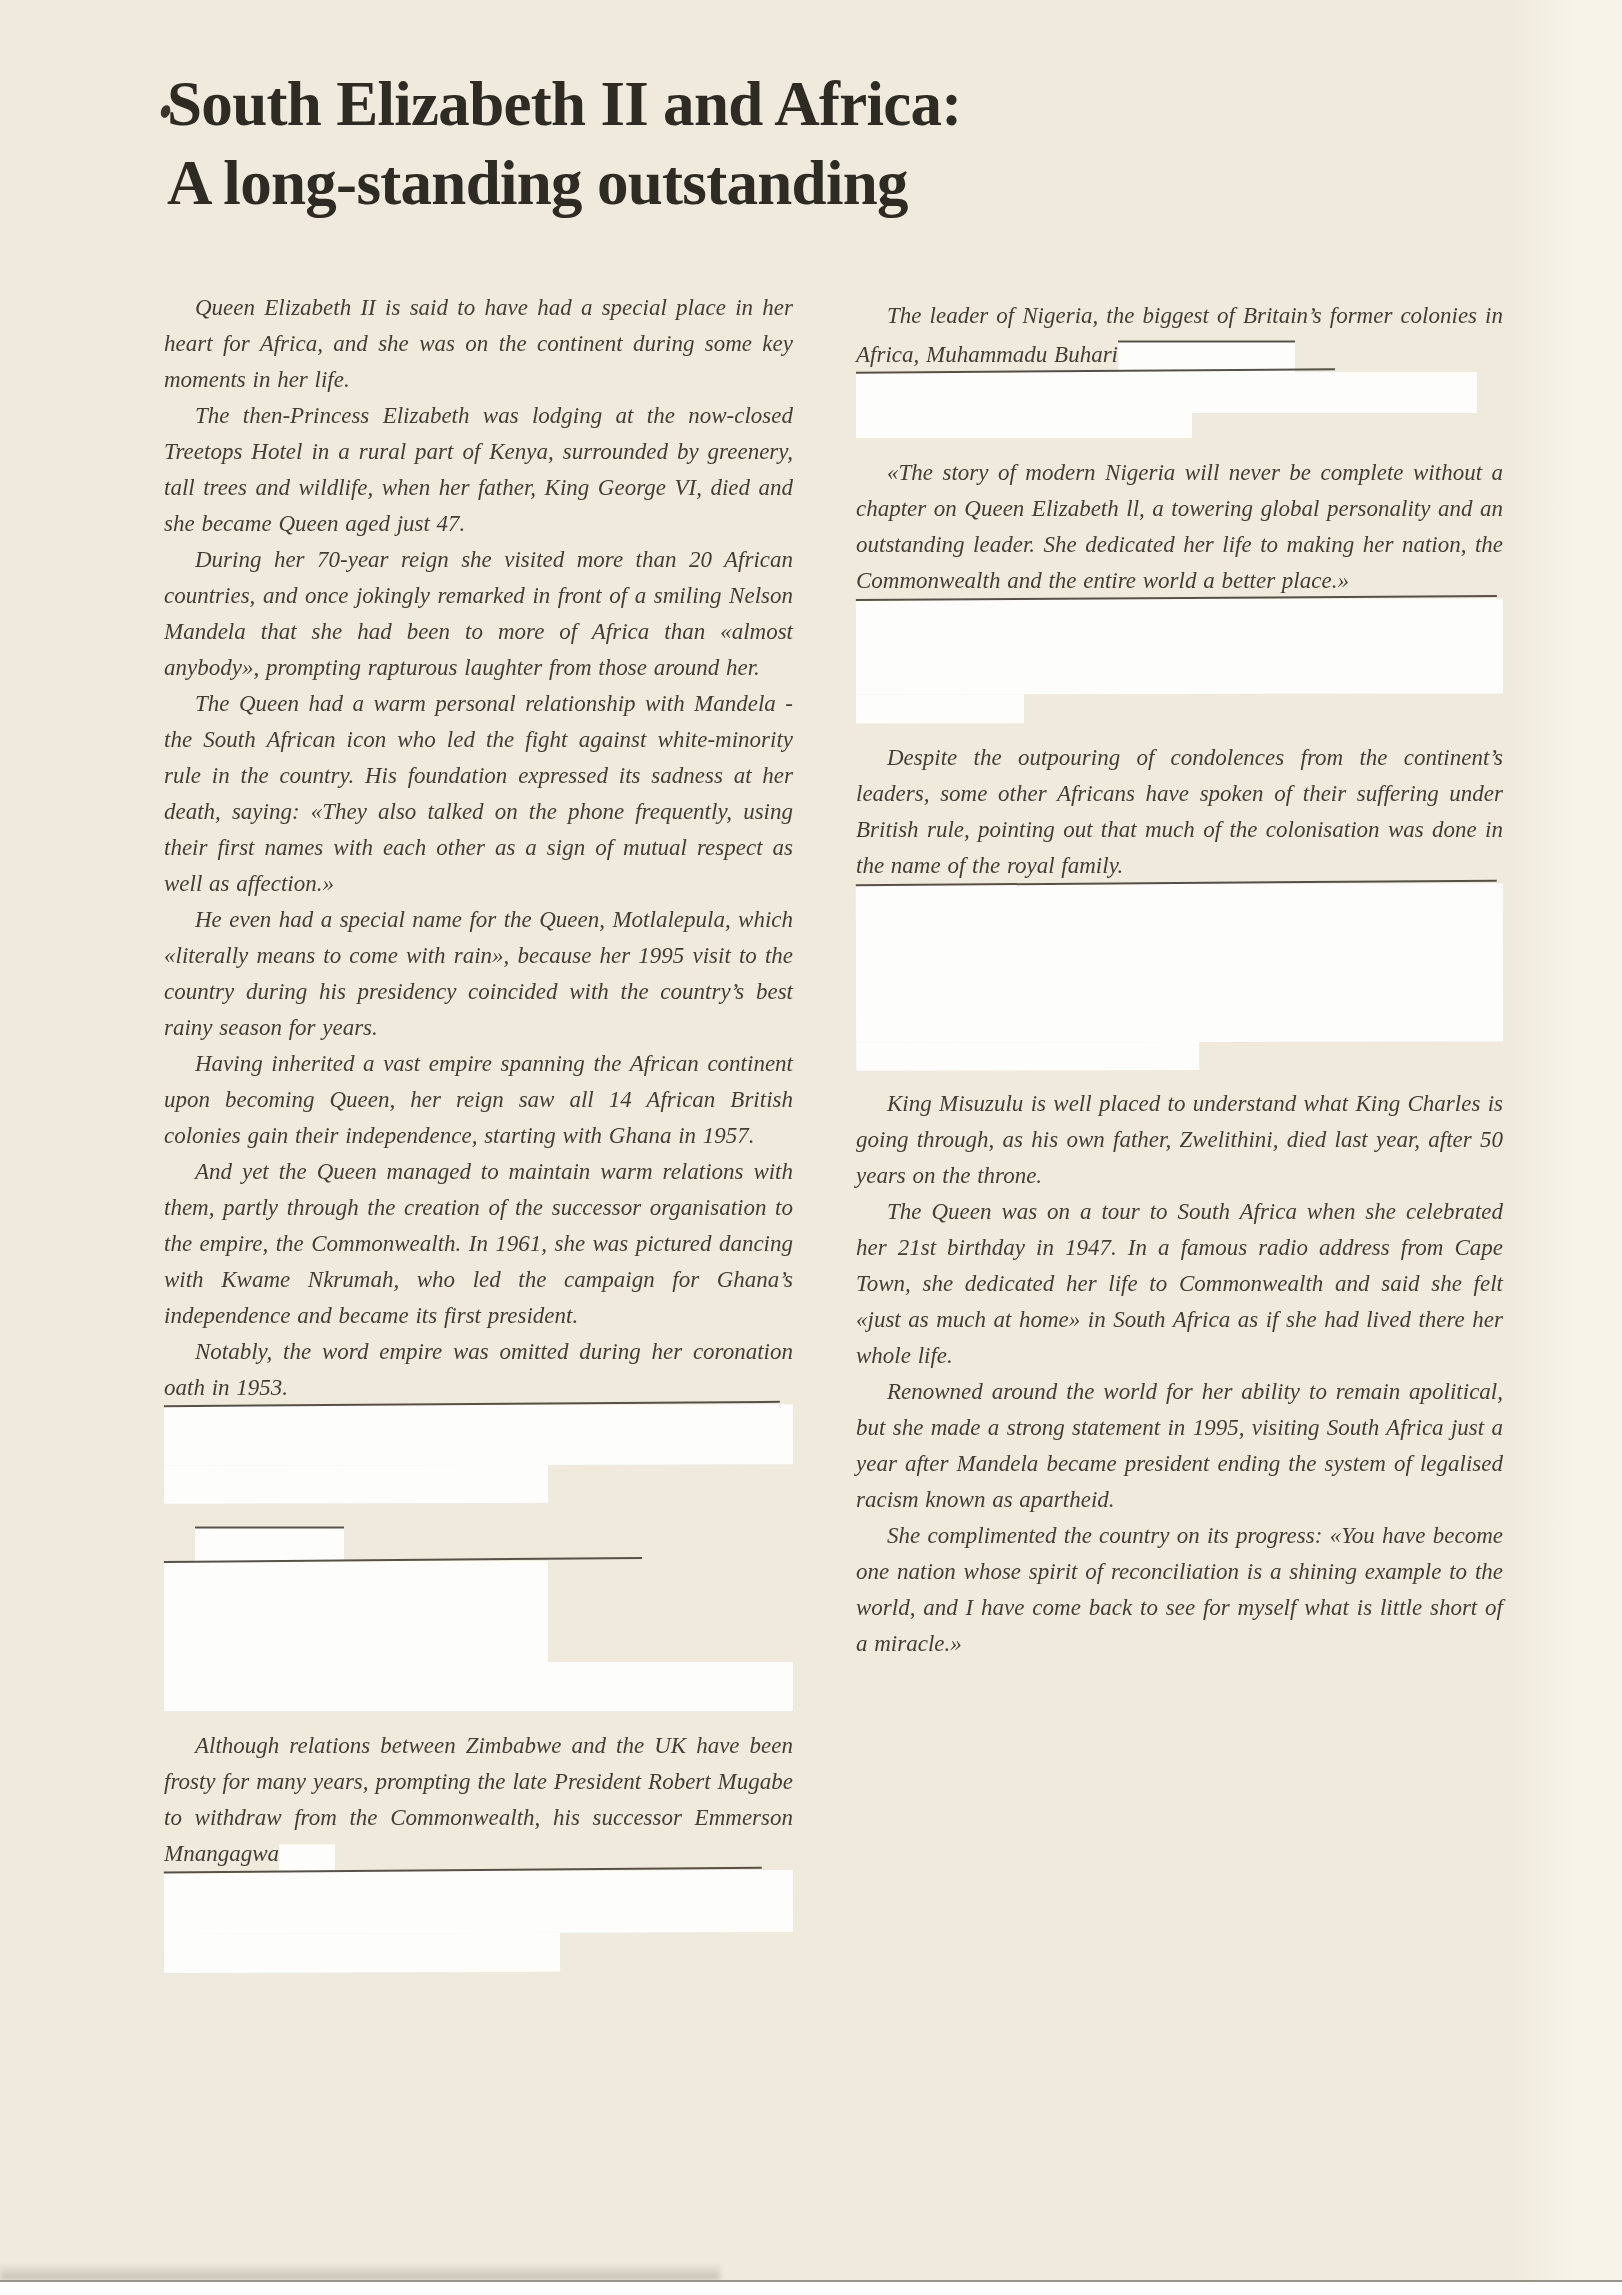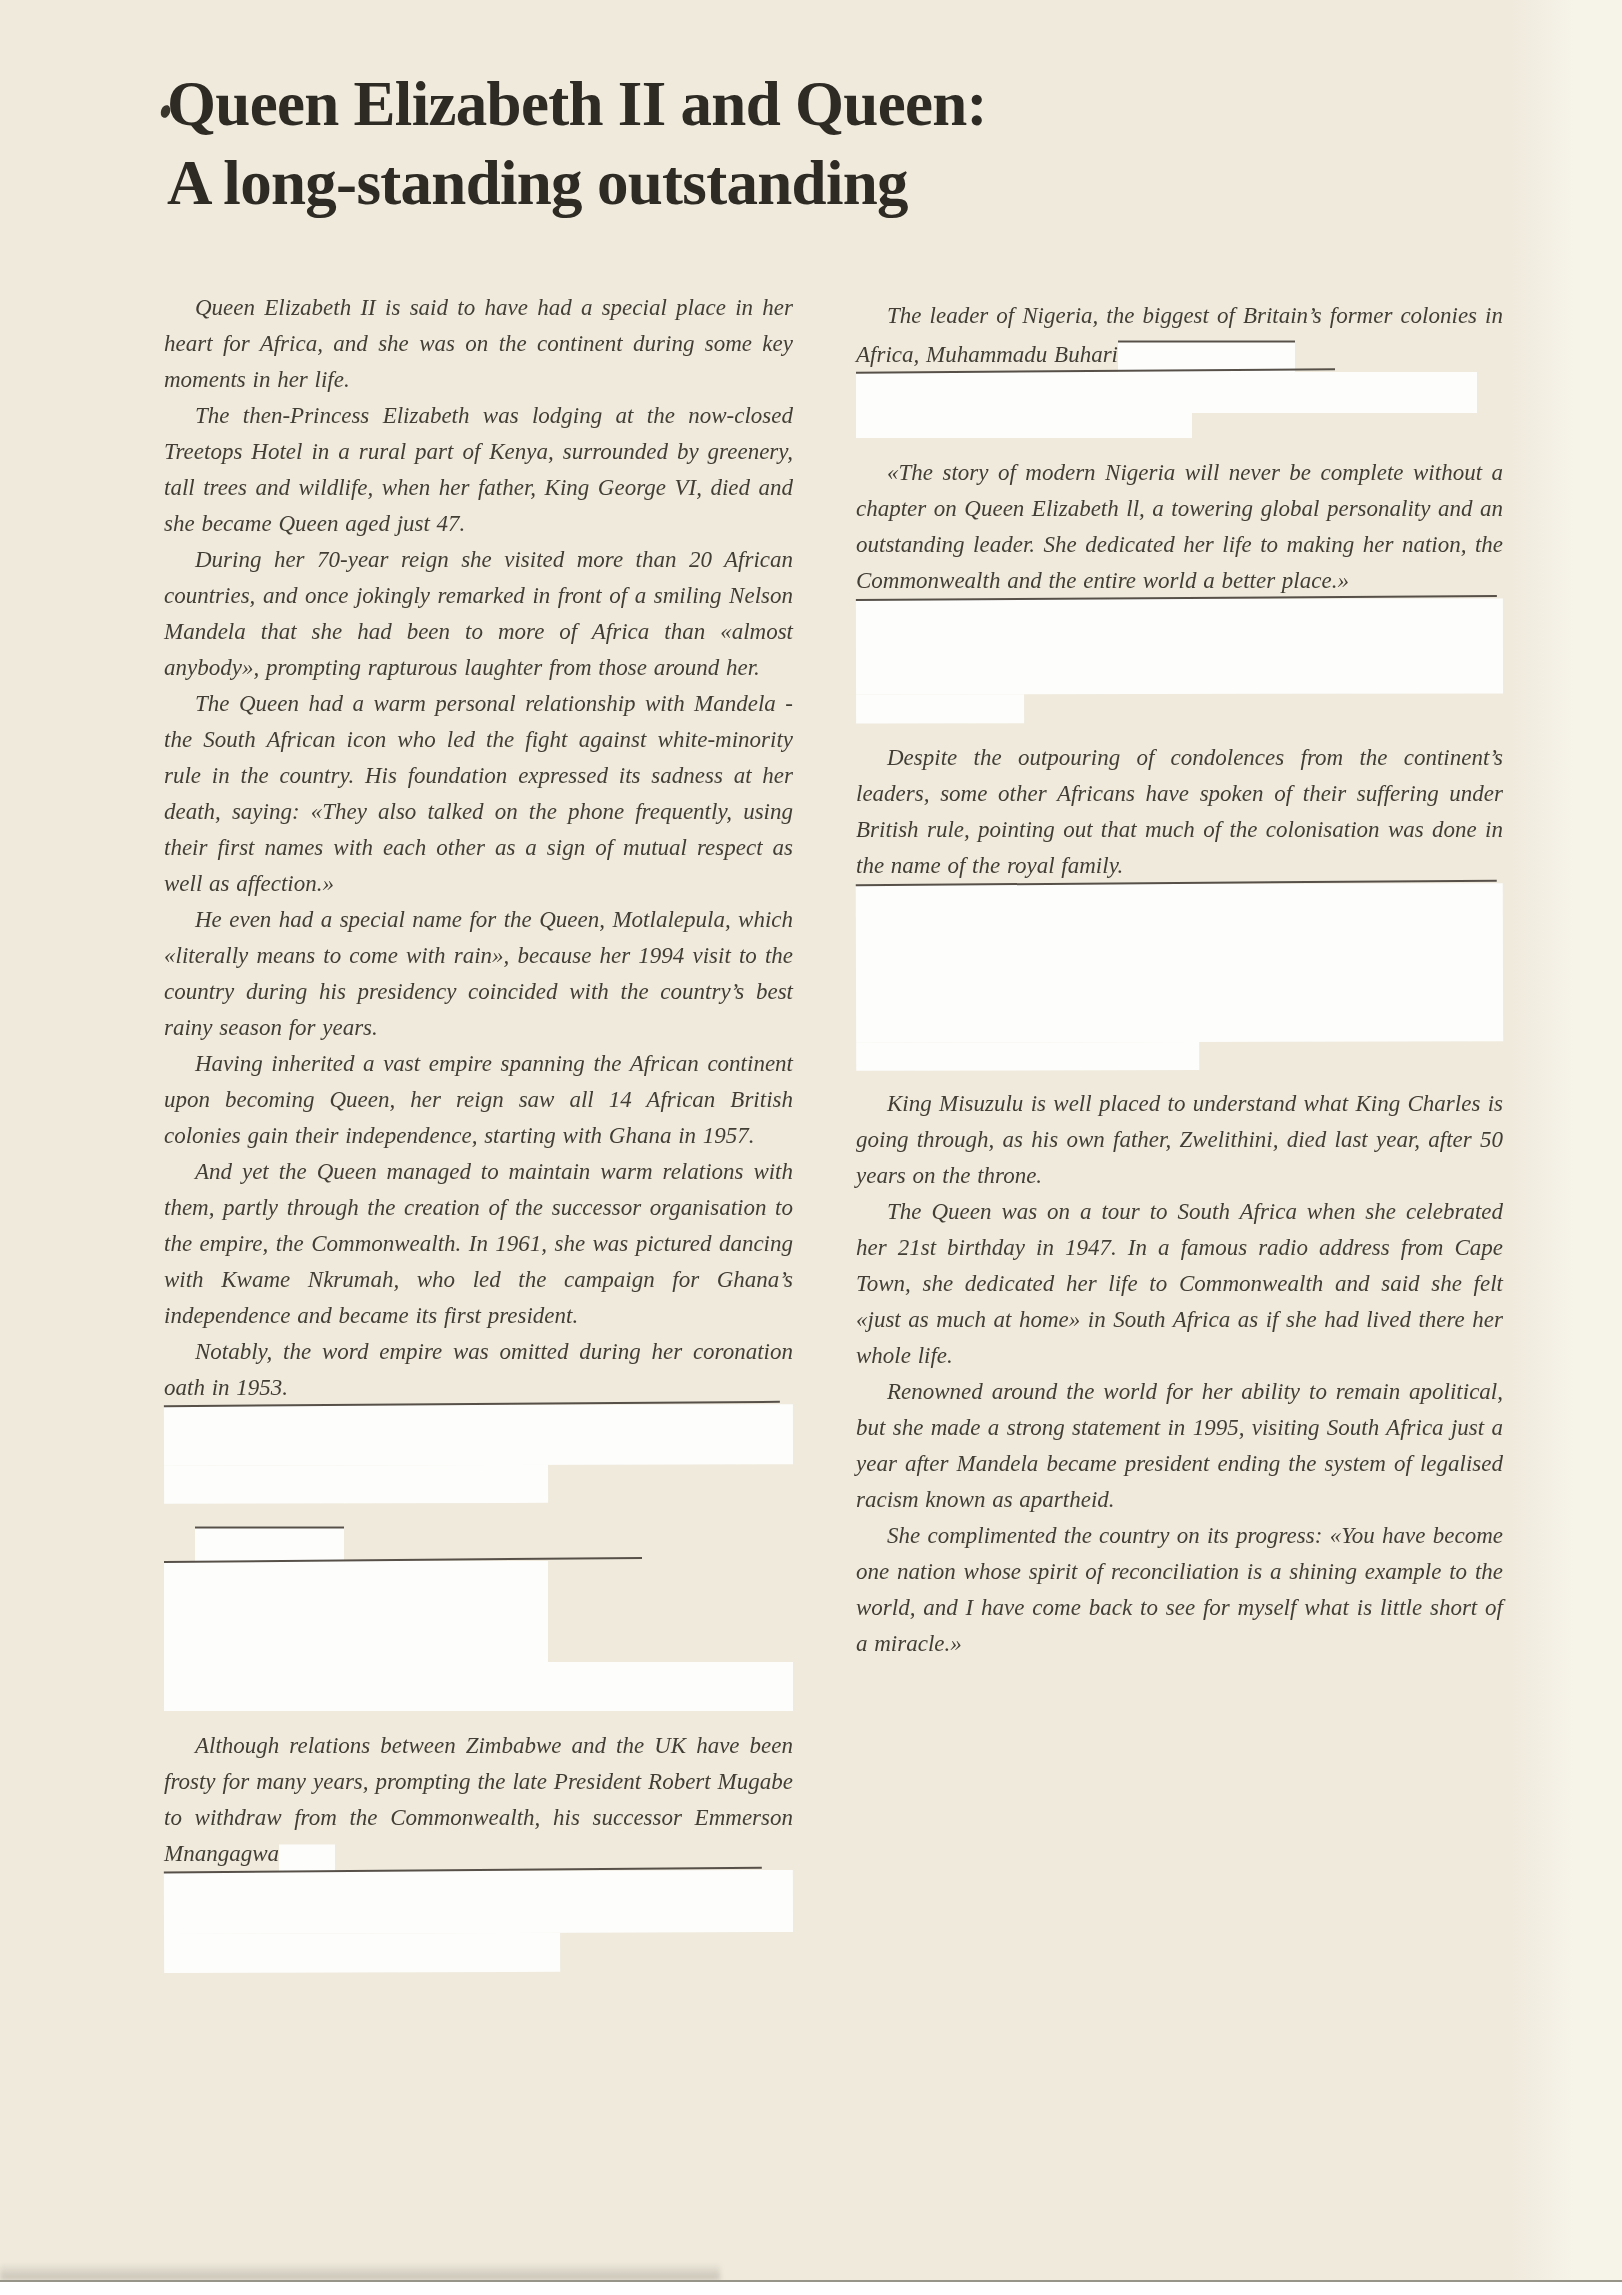--- a/index.html
+++ b/index.html
@@ -55,30 +55,30 @@
   .mb-md{margin-bottom:17px;}
 </style>
 </head>
 <body>
 
 <div class="page">
 
   <div class="ink-speck"></div>
 
   <div class="title">
-    <div>Queen Elizabeth II and Queen:</div>
+    <div>South Elizabeth II and Africa:</div>
     <div>A long-standing outstanding</div>
   </div>
 
   <div class="col col-left">
     <p>Queen Elizabeth II is said to have had a special place in her heart for Africa, and she was on the continent during some key moments in her life.</p>
     <p>The then-Princess Elizabeth was lodging at the now-closed Treetops Hotel in a rural part of Kenya, surrounded by greenery, tall trees and wildlife, when her father, King George VI, died and she became Queen aged just 47.</p>
     <p>During her 70-year reign she visited more than 20 African countries, and once jokingly remarked in front of a smiling Nelson Mandela that she had been to more of Africa than «almost anybody», prompting rapturous laughter from those around her.</p>
     <p>The Queen had a warm personal relationship with Mandela - the South African icon who led the fight against white-minority rule in the country. His foundation expressed its sadness at her death, saying: «They also talked on the phone frequently, using their first names with each other as a sign of mutual respect as well as affection.»</p>
-    <p>He even had a special name for the Queen, Motlalepula, which «literally means to come with rain», because her 1994 visit to the country during his presidency coincided with the country’s best rainy season for years.</p>
+    <p>He even had a special name for the Queen, Motlalepula, which «literally means to come with rain», because her 1995 visit to the country during his presidency coincided with the country’s best rainy season for years.</p>
     <p>Having inherited a vast empire spanning the African continent upon becoming Queen, her reign saw all 14 African British colonies gain their independence, starting with Ghana in 1957.</p>
     <p>And yet the Queen managed to maintain warm relations with them, partly through the creation of the successor organisation to the empire, the Commonwealth. In 1961, she was pictured dancing with Kwame Nkrumah, who led the campaign for Ghana’s independence and became its first president.</p>
     <p>Notably, the word empire was omitted during her coronation oath in 1953.</p>
 
     <div class="mb-md" style="transform:rotate(-0.15deg);">
       <div class="ink-line" style="width:98%;"></div>
       <div class="redact-row" style="height:60px;width:100%;"></div>
       <div class="redact-row" style="height:38px;width:61%;"></div>
     </div>
 

